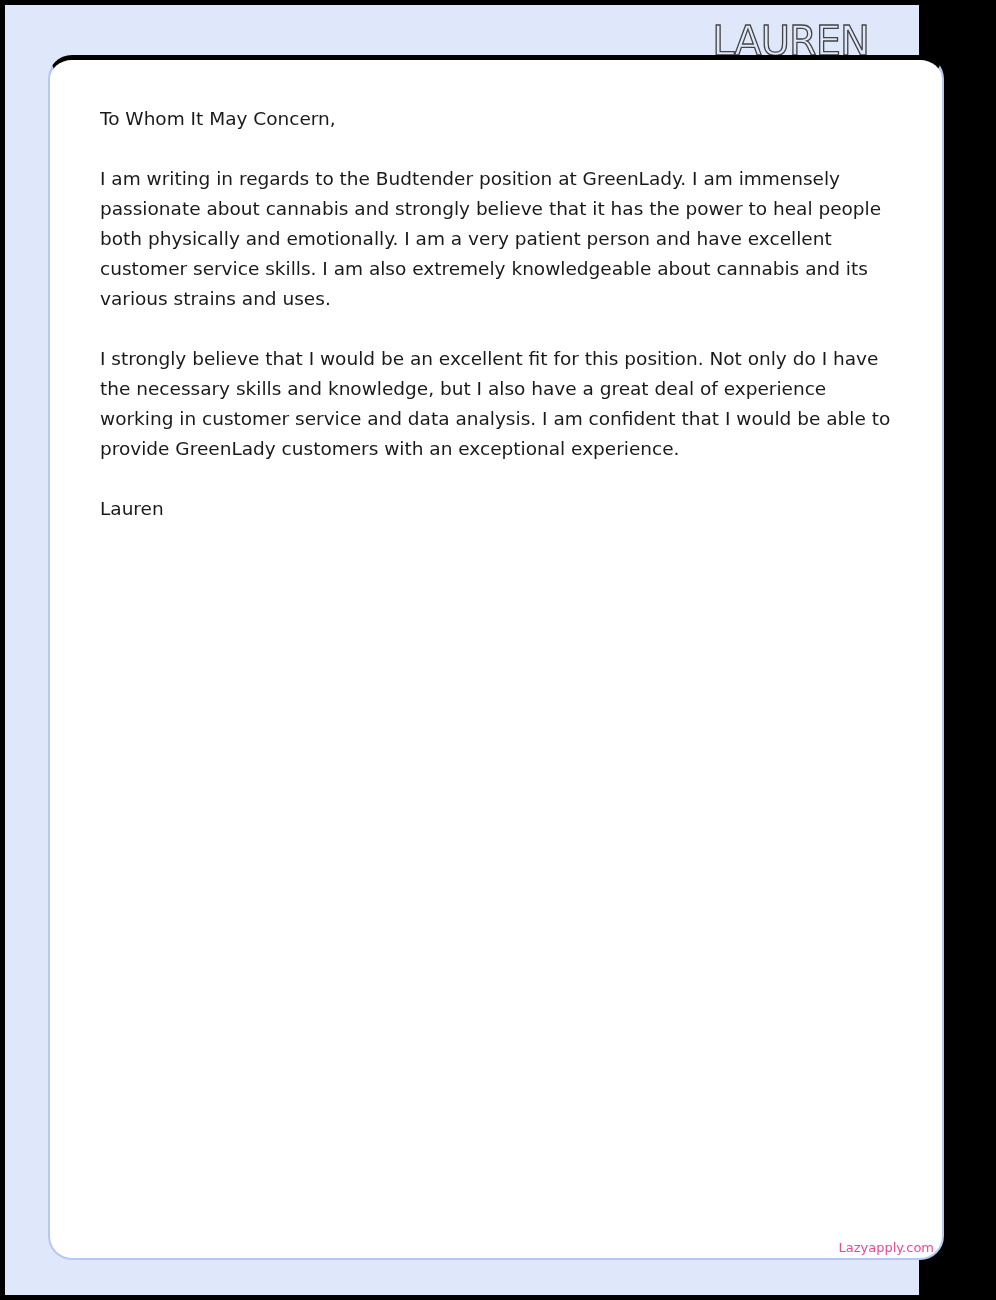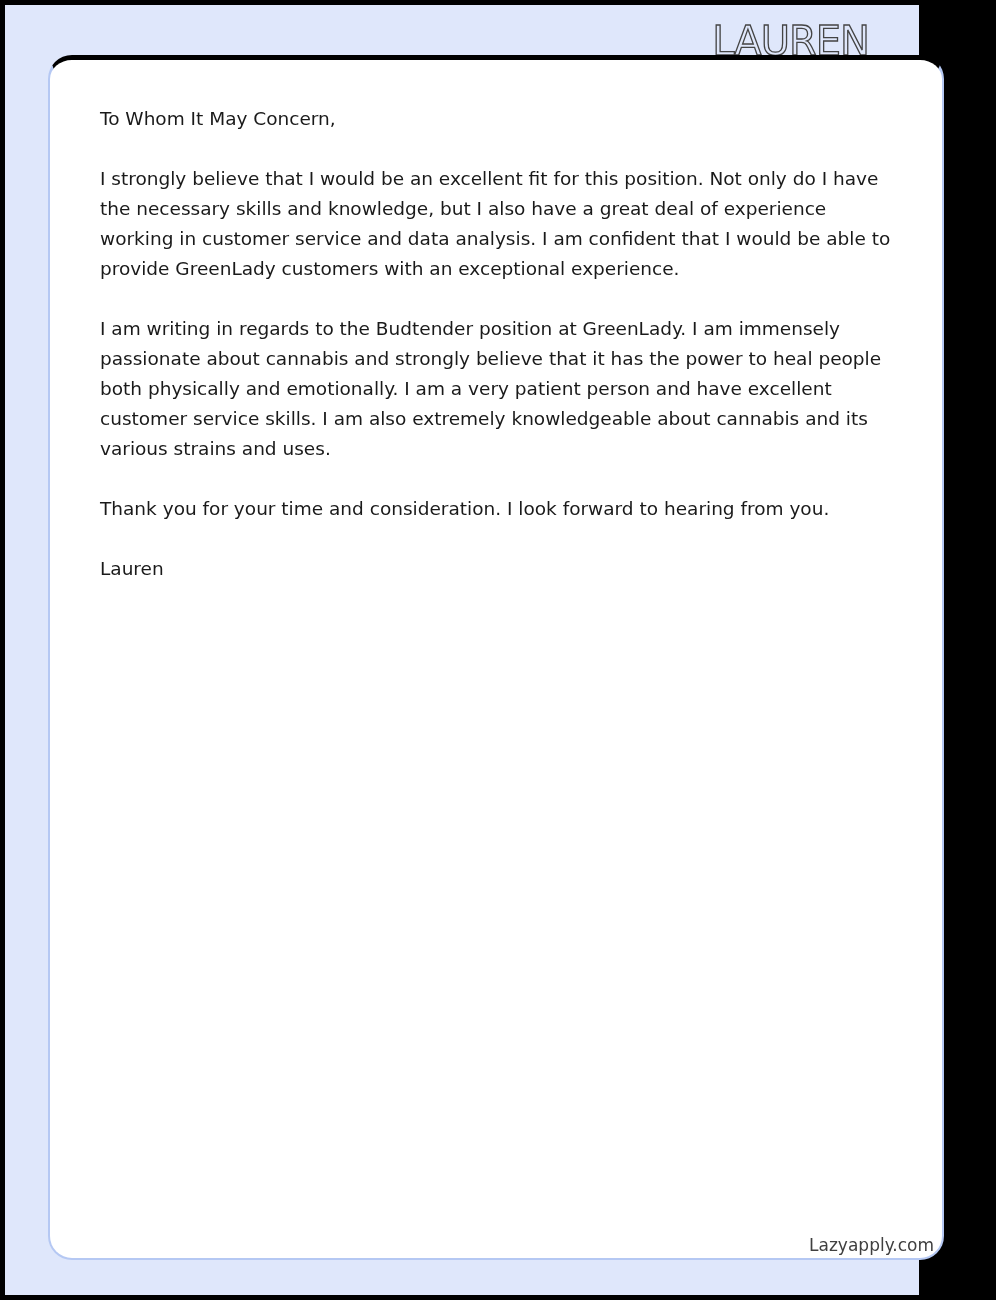--- a/index.html
+++ b/index.html
@@ -3,30 +3,29 @@
 <meta charset="utf-8">
 <style>
   html, body { margin:0; padding:0; }
   body { width:996px; height:1300px; background:#000; position:relative; overflow:hidden; font-family:"DejaVu Sans","Liberation Sans",sans-serif; }
   .frame { position:absolute; left:5px; top:5px; width:914px; height:1290px; background:#dfe7fb; }
   .name { position:absolute; right:50px; top:14px; font-size:40px; color:#dfe7fb; -webkit-text-stroke:1.3px #444; font-family:"DejaVu Sans",sans-serif; letter-spacing:-1px; line-height:44px; }
   .page { position:absolute; left:43px; top:50px; width:896px; height:1205px; background:#fff; border-left:2px solid #b5c8f3; border-right:2px solid #b5c8f3; border-bottom:2px solid #b5c8f3; border-top:5px solid #000; box-sizing:border-box;border-radius:24px; }
   .body { position:absolute; left:50px; top:44px; width:800px; font-size:18.5px; line-height:30px; color:#1a1a1a; }
   .body p { margin:0 0 30px 0; }
   .date { color:#1b84e0; margin-top:-20px; }
-  .footer { position:absolute; right:8px; bottom:3px; font-size:17px; color:#404040; }
+  .footer { position:absolute; right:8px; bottom:3px; font-size:13px; color:#ec4899; }
 </style>
 </head>
 <body>
 
 <div class="frame">
   <div class="name">LAUREN</div>
   <div class="page">
     <div class="body">
       <p>To Whom It May Concern,</p>
+      <p>I am writing in regards to the Budtender position at GreenLady. I am immensely passionate about cannabis and strongly believe that it has the power to heal people both physically and emotionally. I am a very patient person and have excellent customer service skills. I am also extremely knowledgeable about cannabis and its various strains and uses.</p>
       <p>I strongly believe that I would be an excellent fit for this position. Not only do I have the necessary skills and knowledge, but I also have a great deal of experience working in customer service and data analysis. I am confident that I would be able to provide GreenLady customers with an exceptional experience.</p>
-      <p>I am writing in regards to the Budtender position at GreenLady. I am immensely passionate about cannabis and strongly believe that it has the power to heal people both physically and emotionally. I am a very patient person and have excellent customer service skills. I am also extremely knowledgeable about cannabis and its various strains and uses.</p>
-      <p>Thank you for your time and consideration. I look forward to hearing from you.</p>
       <p>Lauren</p>
     </div>
     <div class="footer">Lazyapply.com</div>
   </div>
 </div>
 
 </body></html>

